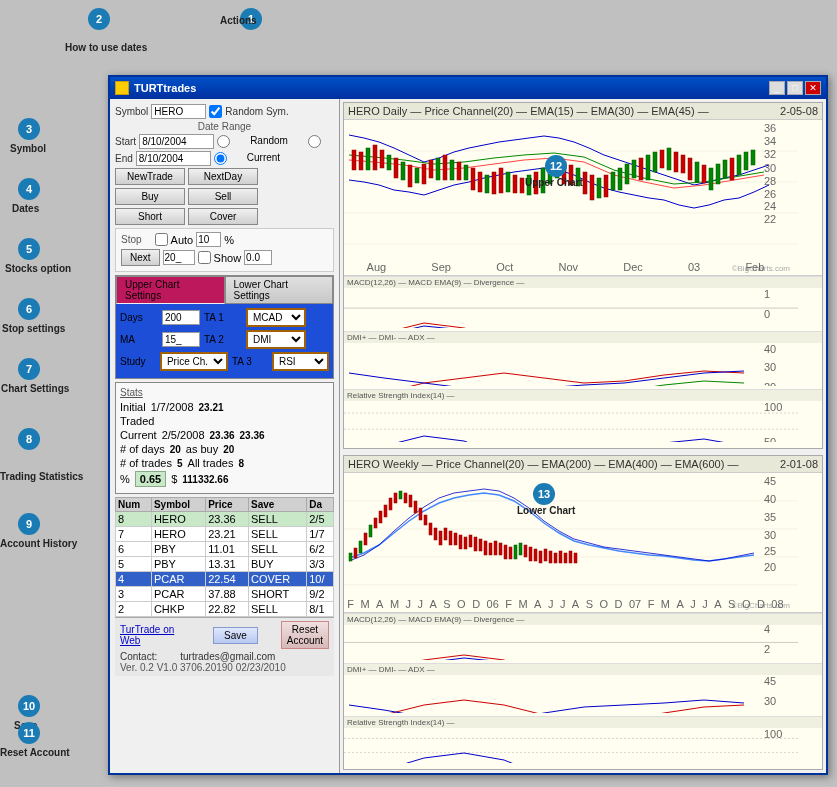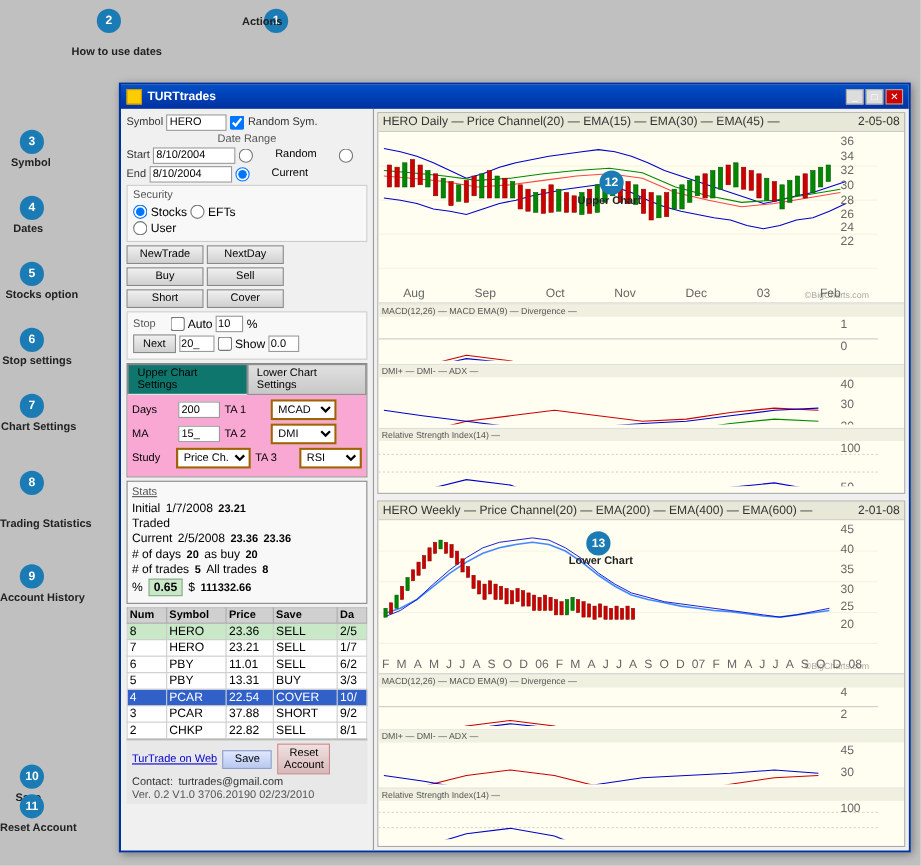--- a/index.html
+++ b/index.html
@@ -115,22 +115,22 @@
     .stop-section { border: 1px solid #ccc; padding: 3px 5px; margin-bottom: 3px; background: #f8f8f8; }
     .stop-title { font-size: 10px; color: #555; }
 
     
     .chart-settings { border: 1px solid #888; margin-bottom: 3px; }
     .chart-tabs { display: flex; }
     .chart-tab { 
       border: 1px solid #888; padding: 2px 8px; cursor: pointer; font-size: 10px;
       background: linear-gradient(to bottom, #e0e0e0, #c8c8c8);
     }
-    .chart-tab.active { background: #0f766e; border-bottom: 1px solid #f0f0f0; }
-    .chart-tab-content { padding: 4px; background: #f9a8d4; }
+    .chart-tab.active { background: #be185d; border-bottom: 1px solid #f0f0f0; }
+    .chart-tab-content { padding: 4px; background: #1d4ed8; }
 
     .form-row { display: flex; align-items: center; gap: 4px; margin-bottom: 3px; }
     .form-label { font-size: 10px; width: 38px; }
     .small-input { width: 38px; border: 1px solid #999; background: white; padding: 1px; font-size: 10px; }
     .select-small { 
       width: 60px; border: 2px solid #a16207; background: white; font-size: 10px; padding: 1px;
       -webkit-appearance: menulist;
     }
 
     
@@ -149,21 +149,21 @@
     .acct-table td { border: 1px solid #ccc; padding: 1px 2px; }
     .row-green { background: #c8e8c8; }
     .row-white { background: white; }
     .row-selected { background: #3060c8; color: white; }
 
     
     .bottom-bar { padding: 3px 5px; border-top: 1px solid #aaa; background: #e8e8e8; }
     .bottom-link { color: #0000cc; text-decoration: underline; cursor: pointer; font-size: 10px; }
     .bottom-contact { font-size: 10px; color: #333; }
     .bottom-version { font-size: 10px; color: #555; }
-    .bottom-row { display: flex; align-items: center; gap: 5px; }
+    .bottom-row { display: flex; align-items: center; gap: 23px; }
     .btn-save { background: linear-gradient(to bottom, #e0e8ff, #b8c8f0); border: 1px solid #8899cc; padding: 2px 10px; cursor: pointer; font-size: 10px; }
     .btn-reset { background: linear-gradient(to bottom, #f0e0e0, #d8b8b8); border: 1px solid #cc8888; padding: 2px 5px; cursor: pointer; font-size: 10px; }
 
     
     .right-panel {
       flex: 1;
       background: #f0f0f0;
       overflow: hidden;
       display: flex;
       flex-direction: column;
@@ -331,33 +331,20 @@
 
       <div class="row">
         <span class="label">End</span>
         <input type="text" class="date-input" value="8/10/2004" style="">
         <div class="radio-group">
           <input type="radio" name="date_opt2" checked="" style="">
           <label>Current</label>
         </div>
       </div>
 
-      <div class="security-section">
-        <div class="security-title">Security</div>
-        <div class="row">
-          <input type="radio" name="sec" checked="" style="">
-          <label>Stocks</label>
-          <input type="radio" name="sec" style="">
-          <label>EFTs</label>
-        </div>
-        <div class="row">
-          <input type="radio" name="sec" style="">
-          <label>User</label>
-        </div>
-      </div>
 
       <div class="btn-row">
         <button class="btn btn-wide">NewTrade</button>
         <button class="btn btn-wide">NextDay</button>
       </div>
       <div class="btn-row">
         <button class="btn btn-wide">Buy</button>
         <button class="btn btn-wide">Sell</button>
       </div>
       <div class="btn-row">

